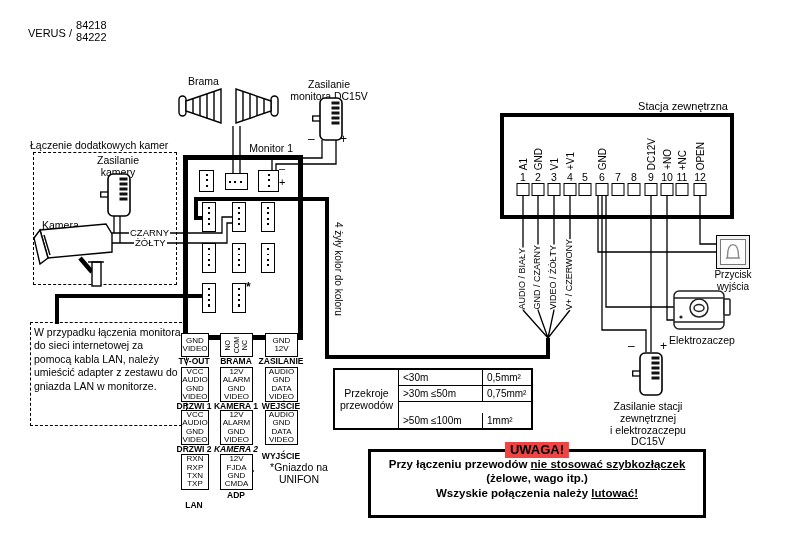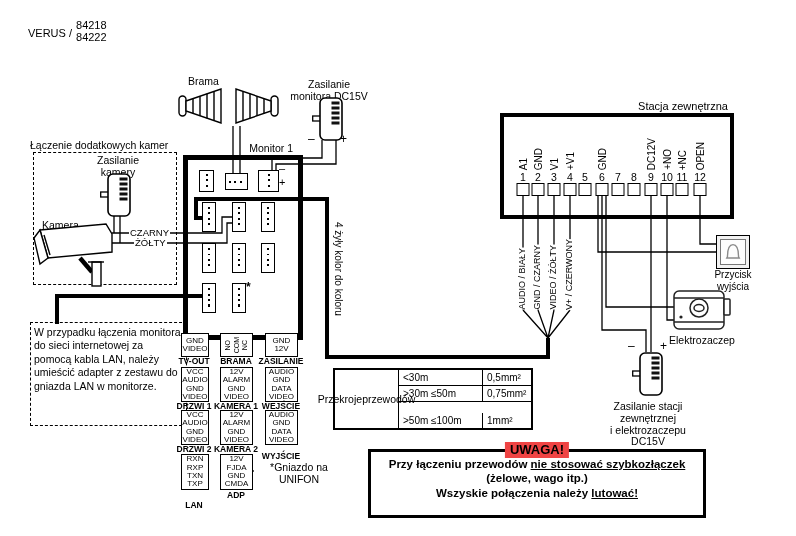--- a/index.html
+++ b/index.html
@@ -28,21 +28,21 @@
   .term{position:absolute;top:120px;width:18px;height:76px;z-index:3;}
   .tnum{position:absolute;bottom:13px;left:0;width:100%;text-align:center;font-size:10.5px;}
   .tsq{position:absolute;bottom:0;left:50%;transform:translateX(-50%);width:11px;height:11px;
        border:1.5px solid #000;background:#fff;}
   .wlab{position:absolute;bottom:226px;width:13px;writing-mode:vertical-rl;transform:rotate(180deg);
         font-size:9px;white-space:nowrap;background:#fff;z-index:2;text-align:center;}
   .wirecolor{background:#fff;padding:0 1px;font-size:9.5px;z-index:2;position:absolute;}
   
   .ptable{position:absolute;left:333px;top:368px;width:196px;height:58px;border:2px solid #000;background:#fff;
           display:grid;grid-template-columns:64px 84px 1fr;z-index:2;font-size:10px;}
-  .ptable .hd{grid-row:1/4;display:flex;justify-content:center;align-items:center;
+  .ptable .hd{grid-row:1/4;display:flex;flex-direction:column;justify-content:center;align-items:center;
           border-right:1.5px solid #000;font-size:10.5px;}
   .tcell{display:flex;align-items:center;padding-left:4px;border-bottom:1.5px solid #000;}
   .tcell.r{border-right:1.5px solid #000;}
   .tcell.nb{border-bottom:none;margin-top:11px;}
   
   .warn{position:absolute;left:368px;top:449px;width:332px;height:58px;border:3px solid #000;background:#fff;
         z-index:2;text-align:center;font-weight:bold;font-size:11.5px;line-height:1.25;padding-top:5px;}
   .warn-title{position:absolute;top:-10px;left:50%;transform:translateX(-50%);background:#ef4444;
         padding:0 5px;font-size:13px;font-weight:bold;white-space:nowrap;}
   .u{text-decoration:underline;}
@@ -240,21 +240,21 @@
     <span>GND</span>
     <span>VIDEO</span>
   </div>
   <div class="pbox" style="left:265px;top:410px;width:31px;height:33px;">
     <span>AUDIO</span>
     <span>GND</span>
     <span>DATA</span>
     <span>VIDEO</span>
   </div>
   <div class="plab" style="left:171px;top:444px;width:46px;">DRZWI 2</div>
-  <div class="plab" style="left:213px;top:444px;width:46px;">KAMERA 2</div>
+  <div class="plab" style="left:213px;top:444px;width:46px;font-style:italic;">KAMERA 2</div>
   <div class="plab" style="left:258px;top:451px;width:46px;">WYJŚCIE</div>
 
   <div class="pbox" style="left:181px;top:454px;width:26px;height:34px;">
     <span>RXN</span>
     <span>RXP</span>
     <span>TXN</span>
     <span>TXP</span>
   </div>
   <div class="pbox" style="left:220px;top:454px;width:31px;height:34px;">
     <span>12V</span>

